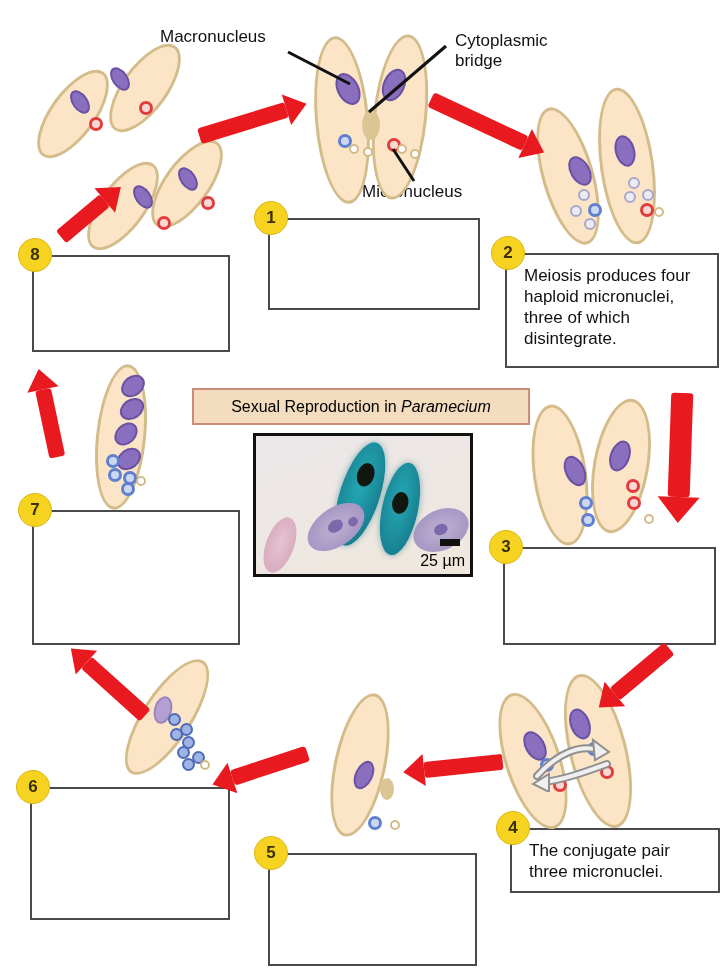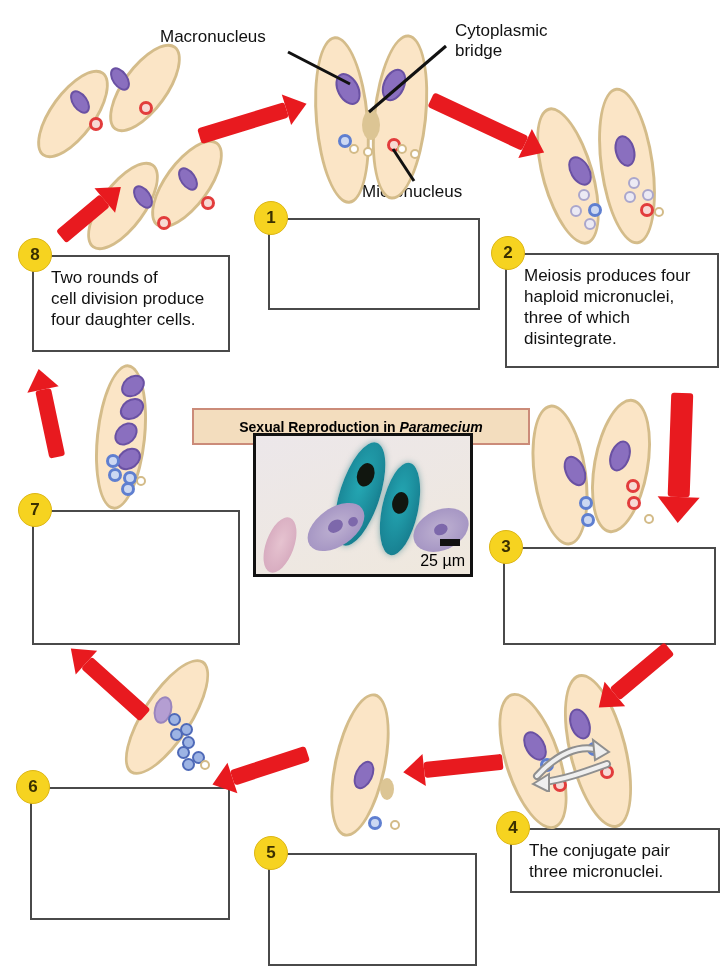--- a/index.html
+++ b/index.html
@@ -8,21 +8,21 @@
   
   .stepbox{position:absolute;background:#fff;border:2px solid #4a4a4a;box-sizing:border-box;}
   .steptext{position:absolute;left:17px;top:10px;right:6px;font-size:17px;line-height:1.24;
             white-space:pre-line;color:#111;}
   .badge{position:absolute;left:-16px;top:-19px;width:32px;height:32px;border-radius:50%;
          background:#f6d320;border:1px solid #ddb615;color:#3a3000;font-size:17px;font-weight:bold;
          display:flex;align-items:center;justify-content:center;z-index:6;}
   
   .titlebox{position:absolute;left:192px;top:388px;width:338px;height:37px;background:#f3ddbe;
             border:2px solid #cb8b79;box-sizing:border-box;display:flex;align-items:center;
-            justify-content:center;font-size:14px;font-weight:bold;color:#000;margin-top:20px;}
+            justify-content:center;font-size:16px;font-weight:normal;color:#000;}
   .titlebox .sp{font-style:italic;}
   .titlebox .pf{white-space:pre;}
   
   .anlabel{position:absolute;font-size:17px;color:#111;white-space:pre-line;line-height:1.15;}
   
   .arrow{position:absolute;display:flex;align-items:center;height:36px;z-index:2;}
   .arrow .shaft{flex:1;height:16px;background:#e81a1f;border-radius:3px;}
   .arrow .head{width:0;height:0;border-top:16px solid transparent;border-bottom:16px solid transparent;
                border-left:21px solid #e81a1f;}
   .arrow.thick .shaft{height:22px;}
@@ -203,21 +203,21 @@
     <div class="ma" style="left:74px;top:34px;width:16px;height:26px;transform:rotate(-35deg);"></div>
     <div class="ma" style="left:97px;top:152px;width:16px;height:26px;transform:rotate(-35deg);"></div>
     <div class="ma" style="left:142px;top:134px;width:16px;height:26px;transform:rotate(-35deg);"></div>
     <i class="mi r" style="left:51px;top:85px;"></i>
     <i class="mi r" style="left:101px;top:69px;"></i>
     <i class="mi r" style="left:119px;top:184px;"></i>
     <i class="mi r" style="left:163px;top:164px;"></i>
   </div>
 
   <div class="anlabel" style="left:160px;top:27px;">Macronucleus</div>
-  <div class="anlabel" style="left:455px;top:21px;">Cytoplasmic
+  <div class="anlabel" style="left:455px;top:31px;">Cytoplasmic
 bridge</div>
   <div class="anlabel" style="left:362px;top:182px;">Micronucleus</div>
   <svg class="pointer-lines" width="728" height="220" viewBox="0 0 728 220">
     <line x1="288" y1="52" x2="350" y2="84" stroke="#111" stroke-width="3"></line>
     <line x1="446" y1="46" x2="369" y2="112" stroke="#111" stroke-width="3"></line>
     <line x1="393" y1="149" x2="414" y2="181" stroke="#111" stroke-width="3"></line>
   </svg>
 
   <div class="titlebox">
     <span class="pf">Sexual Reproduction in </span>
@@ -265,18 +265,15 @@
     <div class="badge">5</div>
   </div>
   <div class="stepbox" style="left:30px;top:787px;width:200px;height:133px;">
     <div class="badge">6</div>
   </div>
   <div class="stepbox" style="left:32px;top:510px;width:208px;height:135px;">
     <div class="badge">7</div>
   </div>
   <div class="stepbox" style="left:32px;top:255px;width:198px;height:97px;">
     <div class="badge">8</div>
-    <div class="steptext">Two rounds of
-cell division produce
-four daughter cells.</div>
   </div>
 
 </div>
 
 </body></html>

